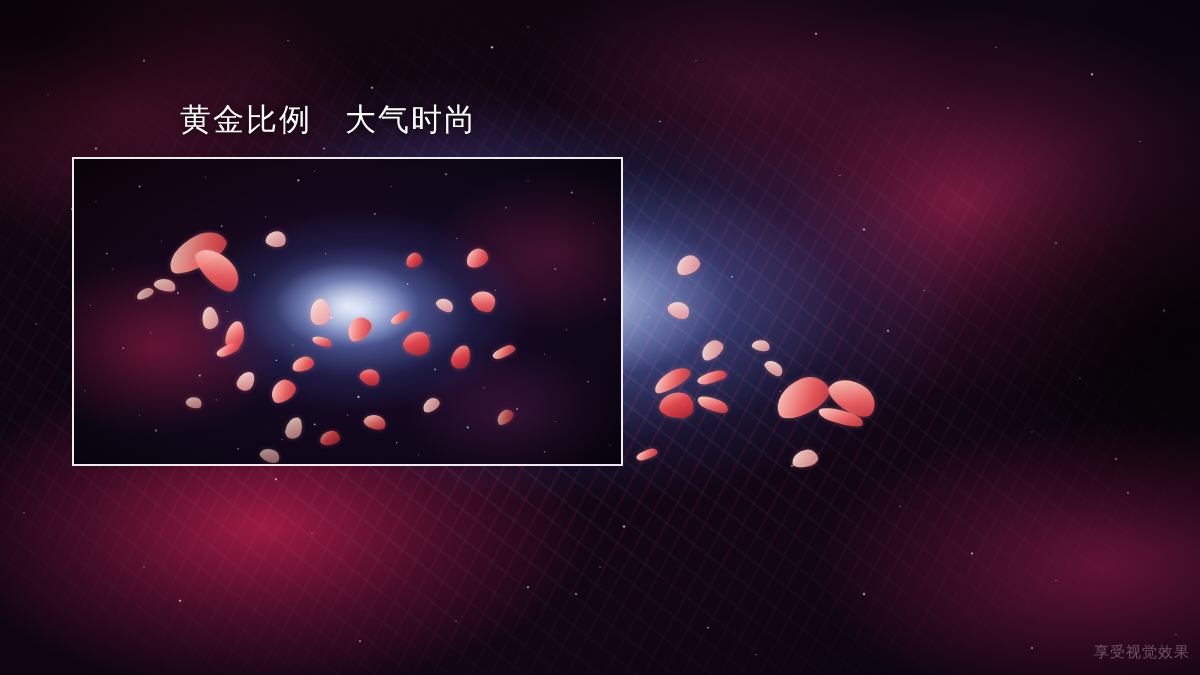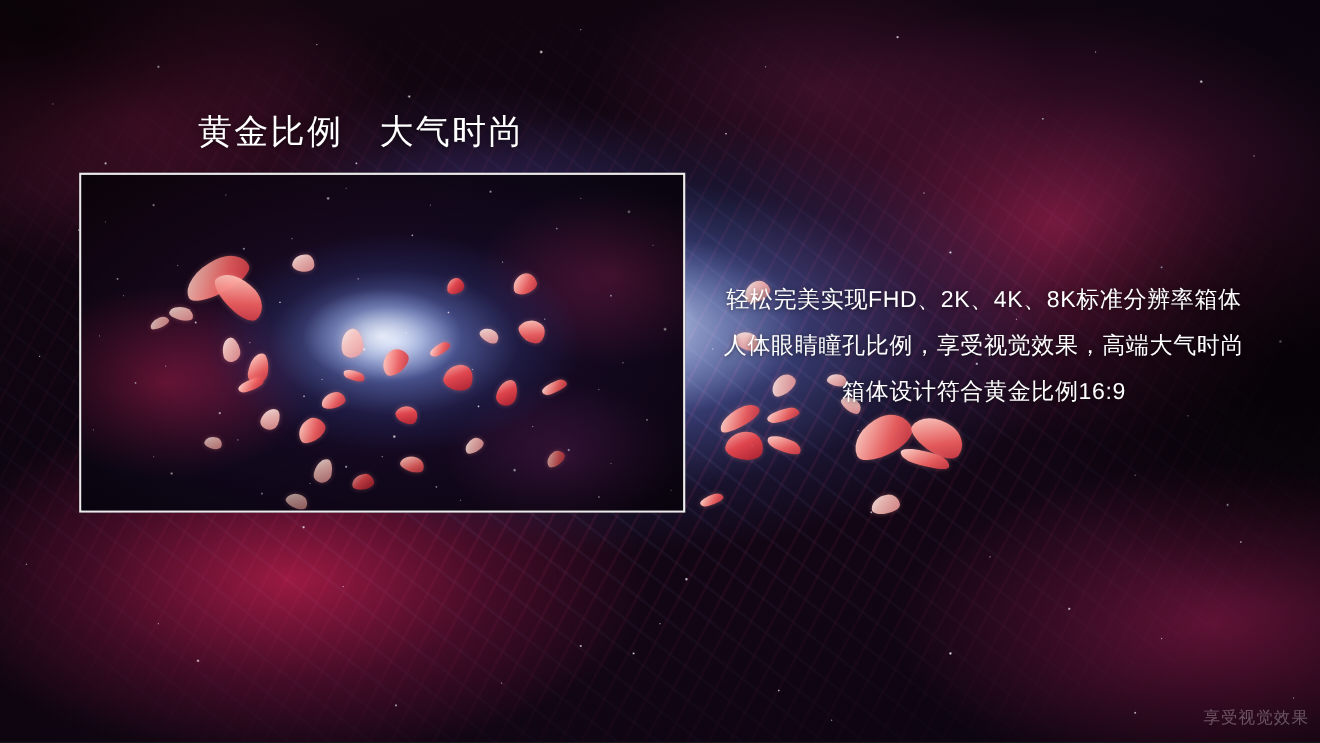--- a/index.html
+++ b/index.html
@@ -2,21 +2,20 @@
 <html><head>
 <meta charset="utf-8">
 <style>
   html,body{margin:0;padding:0;background:#000;}
   #slide{
     position:relative;
     width:1200px;height:675px;
     overflow:hidden;
     background:#0a0408;
     font-family:"Liberation Sans","DejaVu Sans",sans-serif;
-    text-align:center;
   }
 
   
   .layer{position:absolute;inset:0;pointer-events:none;}
 
   .bg-base{
     background:
       radial-gradient(ellipse 46% 40% at 47% 45%, rgba(150,170,235,0.85) 0%, rgba(86,104,190,0.55) 28%, rgba(44,50,110,0.30) 52%, rgba(0,0,0,0) 74%),
       radial-gradient(ellipse 38% 34% at 22% 78%, rgba(214,34,86,0.70) 0%, rgba(150,22,70,0.38) 40%, rgba(0,0,0,0) 72%),
       radial-gradient(ellipse 34% 40% at 80% 30%, rgba(190,40,95,0.58) 0%, rgba(110,24,66,0.30) 44%, rgba(0,0,0,0) 74%),
@@ -266,21 +265,16 @@
       <div class="petal pale" style="left:186px;top:290px;width:20px;height:13px;transform:rotate(26deg);"></div>
       <div class="petal" style="left:422px;top:252px;width:18px;height:12px;transform:rotate(-34deg);"></div>
       <div class="petal pale" style="left:112px;top:238px;width:16px;height:11px;transform:rotate(18deg);"></div>
     </div>
 
     <div class="inset-vig"></div>
   </div>
 
   <div id="title">黄金比例　大气时尚</div>
 
-  <div id="bodytext">
-    <div>轻松完美实现FHD、2K、4K、8K标准分辨率箱体</div>
-    <div>人体眼睛瞳孔比例，享受视觉效果，高端大气时尚</div>
-    <div>箱体设计符合黄金比例16:9</div>
-  </div>
 
   <div id="watermark">享受视觉效果</div>
 
 </div>
 
 </body></html>

